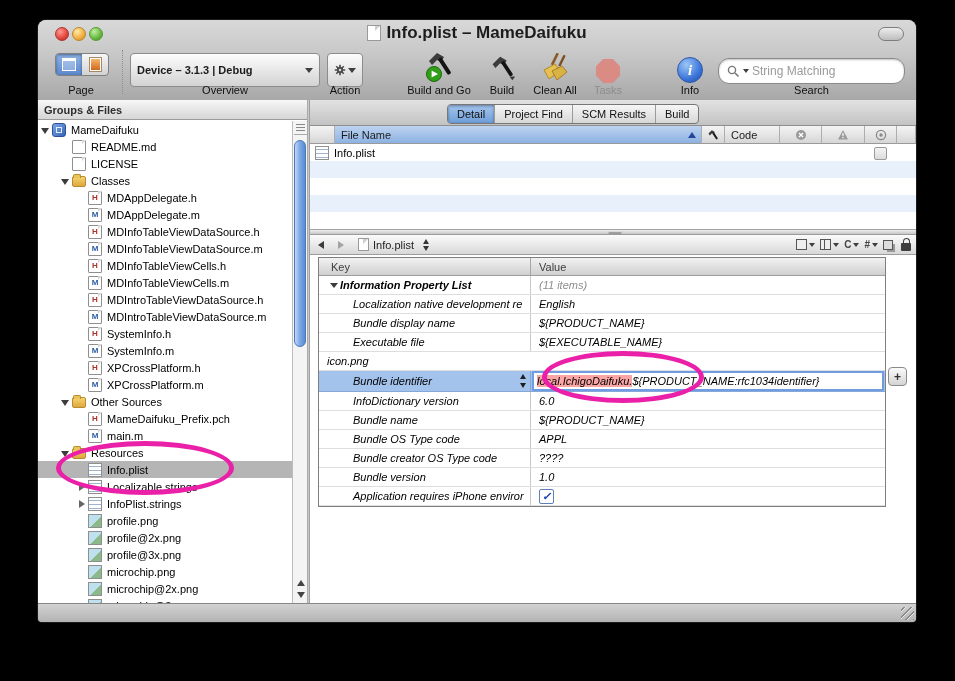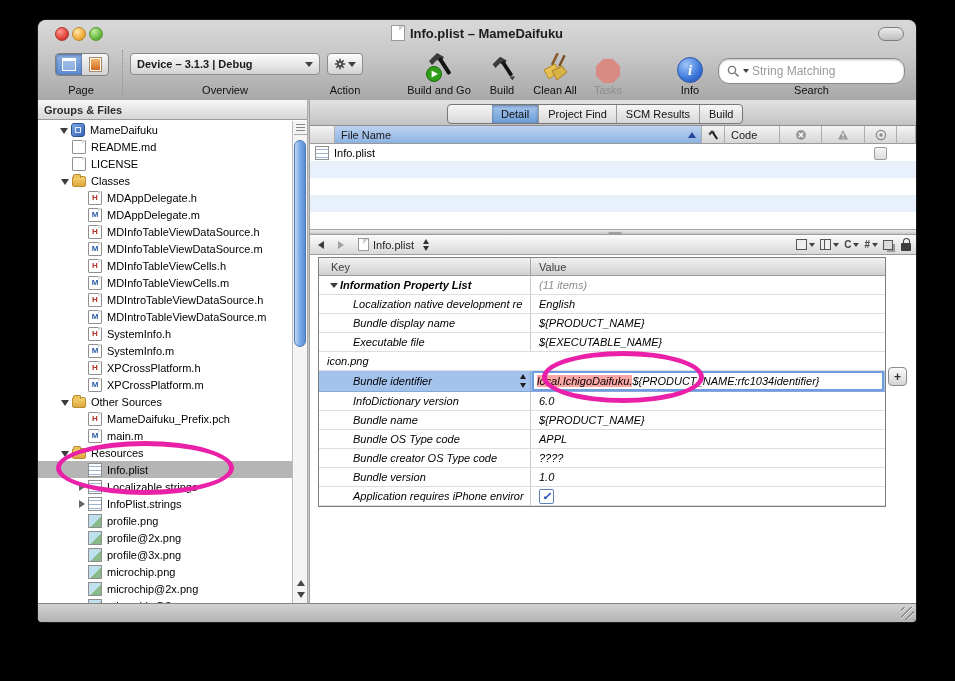--- a/index.html
+++ b/index.html
@@ -9,38 +9,38 @@
           border-radius:8px 8px 4px 4px;overflow:hidden;box-shadow:0 0 0 1px #1a1a1a;}
   
   .chrome{position:absolute;left:0;top:0;width:100%;height:80px;
           background:linear-gradient(#d9d9d9,#c9c9c9 40%,#a8a8a8);border-bottom:1px solid #6e6e6e;}
   .titlebar{position:absolute;left:0;top:0;width:100%;height:26px;}
   .tl{position:absolute;top:7px;width:12px;height:12px;border-radius:50%;}
   .tl.red{left:17px;background:radial-gradient(circle at 35% 30%,#ff9a90,#e2443a 60%,#b02c24);border:1px solid #a33;}
   .tl.yellow{left:34px;background:radial-gradient(circle at 35% 30%,#ffe9a8,#f0ad3d 60%,#c2841f);border:1px solid #b8862b;}
   .tl.green{left:51px;background:radial-gradient(circle at 35% 30%,#c0efa0,#68b73f 60%,#3f8f22;);border:1px solid #5a9a34;background:radial-gradient(circle at 35% 30%,#c0efa0,#68b73f 60%,#3f8f22);}
   .wtitle{position:absolute;left:0;right:0;top:0;height:26px;display:flex;align-items:center;justify-content:center;gap:5px;
-          font-size:13px;font-weight:bold;color:#1c1c1c;}
+          font-size:17px;font-weight:bold;color:#1c1c1c;}
   .tdoc{width:12px;height:14px;background:#fff;border:1px solid #9a9a9a;position:relative;}
   .tdoc::after{content:"";position:absolute;right:0;top:0;border-left:5px solid #cfcfcf;border-bottom:5px solid transparent;}
   .lozenge{position:absolute;right:12px;top:7px;width:24px;height:12px;border-radius:7px;border:1px solid #7d7d7d;
            background:linear-gradient(#ededed,#bdbdbd);}
   
   .toolbar{position:absolute;left:0;top:26px;width:100%;height:54px;}
   .titem{position:absolute;text-align:center;}
   .tlabel{position:absolute;top:38px;width:100%;text-align:center;font-size:11px;color:#111;white-space:nowrap;}
   .tlabel.dim{color:#8d8d8d;}
   .sep{position:absolute;left:84px;top:4px;height:44px;border-left:1px dotted #8f8f8f;}
   .segctl{position:absolute;left:17px;top:7px;width:52px;height:21px;border:1px solid #808080;border-radius:4px;
           display:flex;overflow:hidden;background:linear-gradient(#f7f7f7,#d2d2d2);}
   .seg{flex:1;display:flex;align-items:center;justify-content:center;}
   .seg.on{background:linear-gradient(#8fb4e6,#5c89cd);box-shadow:inset 0 1px 3px rgba(0,0,30,.45);}
   .segwin{width:12px;height:9px;border:1px solid #fff;border-top:3px solid #fff;background:rgba(255,255,255,.25);}
   .segpg{width:9px;height:11px;background:linear-gradient(#f5b56a,#cf6a1f);border:1px solid #fff;box-shadow:0 0 0 1px #a86;}
-  .popup{position:absolute;top:7px;height:22px;border:1px solid #8c8c8c;border-radius:4px;
+  .popup{position:absolute;top:7px;height:34px;border:1px solid #8c8c8c;border-radius:4px;
          background:linear-gradient(#fdfdfd,#d3d3d3);display:flex;align-items:center;
          font-size:11px;font-weight:bold;color:#1a1a1a;padding:0 6px;box-sizing:border-box;}
   .caret{width:0;height:0;border-left:4px solid transparent;border-right:4px solid transparent;border-top:5px solid #3f3f3f;margin-left:auto;}
   .bigicon{position:absolute;top:3px;width:100%;height:34px;display:flex;align-items:flex-end;justify-content:center;}
   .searchwrap{position:absolute;left:680px;top:12px;width:187px;height:20px;border:1px solid #8a8a8a;border-radius:11px;
               background:#fff;display:flex;align-items:center;padding:12px 8px;box-sizing:border-box;gap:3px;
               box-shadow:inset 0 1px 2px rgba(0,0,0,.25);}
   .ph{color:#9a9a9a;font-size:12px;white-space:nowrap;}
   .infoicon{width:24px;height:24px;border-radius:50%;background:radial-gradient(circle at 35% 28%,#9cc6f8,#3a74d8 62%,#1d4da8);
             display:flex;align-items:center;justify-content:center;color:#fff;
@@ -77,21 +77,21 @@
   .sthumb{position:absolute;left:1px;top:19px;width:12px;height:207px;border-radius:7px;border:1px solid #4a79b8;
           background:linear-gradient(90deg,#c4d9f5,#7fabe8 45%,#5a8cd2);box-sizing:border-box;}
   .sarrows{position:absolute;left:1px;bottom:2px;width:13px;height:24px;}
   .sarrow{width:13px;height:12px;position:relative;}
   .sarrow.up::after{content:"";position:absolute;left:3px;top:3px;border-left:4px solid transparent;border-right:4px solid transparent;border-bottom:6px solid #444;}
   .sarrow.dn::after{content:"";position:absolute;left:3px;top:3px;border-left:4px solid transparent;border-right:4px solid transparent;border-top:6px solid #444;}
   .vsplit{position:absolute;left:269px;top:0;width:3px;height:100%;background:linear-gradient(90deg,#9a9a9a,#c9c9c9,#8a8a8a);}
   
   .main{position:absolute;left:272px;top:0;width:606px;height:100%;}
   .tabstrip{position:absolute;left:0;top:0;width:100%;height:26px;background:linear-gradient(#e2e2e2,#c3c3c3);border-bottom:1px solid #8e8e8e;box-sizing:border-box;}
-  .tabs{position:absolute;left:137px;top:4px;height:18px;display:flex;border:1px solid #777;border-radius:4px;overflow:hidden;background:linear-gradient(#f6f6f6,#d7d7d7);padding-left:44px;}
+  .tabs{position:absolute;left:137px;top:4px;height:18px;display:flex;border:1px solid #777;border-radius:4px;overflow:hidden;background:linear-gradient(#f6f6f6,#d7d7d7);}
   .tab{padding:0 9px;font-size:11px;color:#111;display:flex;align-items:center;border-right:1px solid #9a9a9a;}
   .tab:last-child{border-right:none;}
   .tab.on{background:linear-gradient(#a5c6ec,#6e9ed8);box-shadow:inset 0 1px 3px rgba(0,0,40,.4);}
   .fheader{position:absolute;left:0;top:26px;width:100%;height:18px;display:flex;}
   .fh{background:linear-gradient(#f4f4f4,#d6d6d6);border-right:1px solid #aeaeae;border-bottom:1px solid #9a9a9a;
       box-sizing:border-box;font-size:11px;color:#1c1c1c;display:flex;align-items:center;padding-left:6px;position:relative;}
   .fh.blue{background:linear-gradient(#bed3f0,#8cb2e2);}
   .fh .sort{position:absolute;right:5px;top:6px;border-left:4px solid transparent;border-right:4px solid transparent;border-bottom:6px solid #23459a;}
   .fh.icn{justify-content:center;padding-left:0;}
   .frows{position:absolute;left:0;top:44px;width:100%;height:85px;}
@@ -263,21 +263,21 @@
         <span class="ph">String Matching</span>
       </div>
       <div class="tlabel" style="left:680px;width:187px;">Search</div>
     </div>
 
     <div class="content">
 
       <div class="sbwrap">
         <div class="sbheader">Groups &amp; Files</div>
         <div class="tree" id="tree">
-            <div class="trow" style="padding-left: 21px;">
+            <div class="trow" style="padding-left: 2px;">
               <span class="disc open"></span>
               <span class="fi prj"></span>
               <span>MameDaifuku</span>
             </div>
             <div class="trow" style="padding-left: 22px;">
               <span class="disc"></span>
               <span class="fi doc"></span>
               <span>README.md</span>
             </div>
             <div class="trow" style="padding-left: 22px;">

